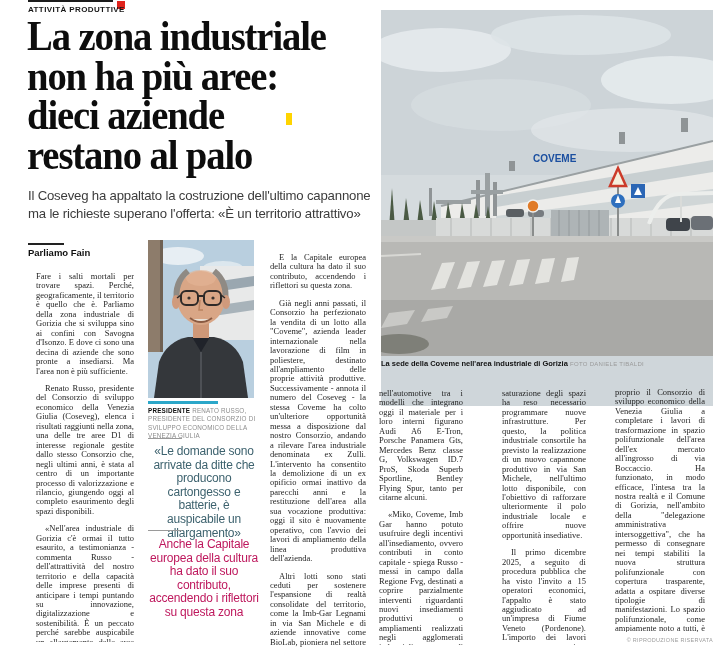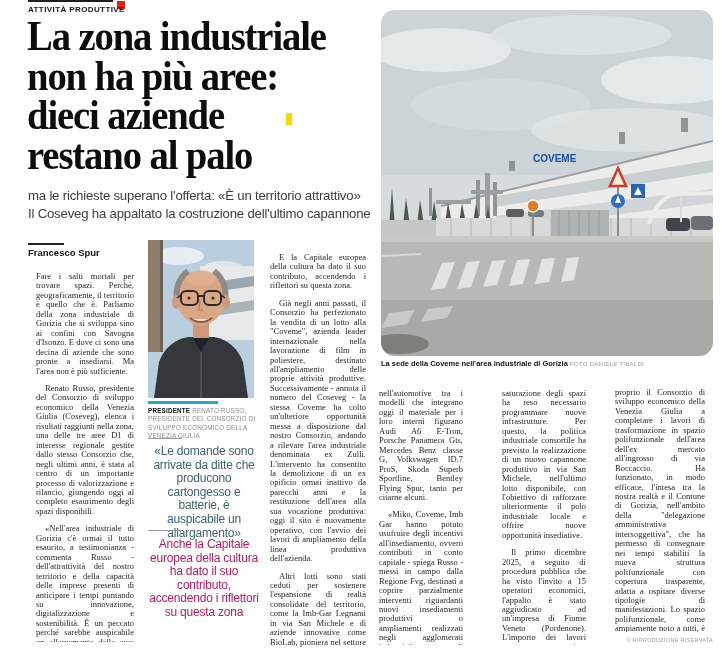--- a/index.html
+++ b/index.html
@@ -30,21 +30,21 @@
   .col{position:absolute;font-size:8.5px;line-height:9.45px;text-align:justify;
        color:#1f1f1f;overflow:hidden;}
   .col p{margin:8px;}
   .col p.ind{text-indent:9px;}
   .col1{left:28px;top:264px;width:114px;height:378px;}
   .col3{left:262px;top:245px;width:112px;height:403px;}
   .col4{left:371px;top:381px;width:100px;height:264px;}
   .col5{left:494px;top:381px;width:100px;height:264px;}
   .col6{left:607px;top:380px;width:106px;height:252px;}
   
-  .main-photo{position:absolute;left:381px;top:10px;width:332px;height:346px;overflow:hidden;background:#cfd6da;border-radius:14px;}
+  .main-photo{position:absolute;left:381px;top:10px;width:332px;height:396px;overflow:hidden;background:#cfd6da;}
   .main-caption{position:absolute;left:381px;top:359px;width:332px;
                 font-family:"Liberation Sans",sans-serif;font-size:7.5px;color:#111;}
   .cap-bold{font-weight:bold;margin-top:16px;}
   .cap-credit{color:#9a9a9a;font-size:6px;letter-spacing:.3px;}
   
   .portrait{position:absolute;left:148px;top:240px;width:106px;height:158px;overflow:hidden;background:#b9cfdf;}
   .teal-rule{position:absolute;left:148px;top:401px;width:70px;height:3px;background:#2ba7c9;}
   .portrait-caption{position:absolute;left:148px;top:407px;width:108px;
                     font-family:"Liberation Sans",sans-serif;font-size:6.3px;line-height:8.3px;
                     color:#8d8d8d;text-transform:uppercase;letter-spacing:.2px;}
@@ -71,22 +71,22 @@
 
   <h1 class="headline">
     <span>La zona industriale</span>
     <span>non ha più aree:</span>
     <span>dieci aziende</span>
     <span>restano al palo</span>
   </h1>
   <div class="yellow-mark"></div>
 
   <div class="standfirst">
+    <span>Il Coseveg ha appaltato la costruzione dell'ultimo capannone</span>
     <span>ma le richieste superano l'offerta: «È un territorio attrattivo»</span>
-    <span>Il Coseveg ha appaltato la costruzione dell'ultimo capannone</span>
   </div>
 
   <div class="main-photo">
     <svg width="332" height="346" viewBox="0 0 332 346">
       <rect x="0" y="0" width="332" height="240" fill="#cdd4d8"></rect>
       <ellipse cx="60" cy="40" rx="70" ry="22" fill="#e6eaed" opacity=".9"></ellipse>
       <ellipse cx="200" cy="25" rx="90" ry="20" fill="#dde3e7" opacity=".9"></ellipse>
       <ellipse cx="290" cy="70" rx="70" ry="24" fill="#e9edf0" opacity=".8"></ellipse>
       <ellipse cx="120" cy="95" rx="90" ry="26" fill="#d6dce0" opacity=".8"></ellipse>
       <ellipse cx="250" cy="120" rx="100" ry="22" fill="#e2e7ea" opacity=".7"></ellipse>
@@ -182,21 +182,21 @@
       </g>
       <line x1="0" y1="246" x2="40" y2="244" stroke="#d8d8d4" stroke-width="2"></line>
     </svg>
   </div>
   <div class="main-caption">
     <span class="cap-bold">La sede della Coveme nell'area industriale di Gorizia</span>
     <span class="cap-credit">FOTO DANIELE TIBALDI</span>
   </div>
 
   <div class="byline-rule"></div>
-  <div class="byline">Francesco Spur</div>
+  <div class="byline">Parliamo Fain</div>
 
   <div class="col col1">
     <p>Fare i salti mortali per trovare spazi. Perché, geograficamente, il territorio è quello che è. Parliamo della zona industriale di Gorizia che si sviluppa sino ai confini con Savogna d'Isonzo. E dove ci sono una decina di aziende che sono pronte a insediarsi. Ma l'area non è più sufficiente.</p>
     <p class="ind">Renato Russo, presidente del Consorzio di sviluppo economico della Venezia Giulia (Coseveg), elenca i risultati raggiunti nella zona, una delle tre aree D1 di interesse regionale gestite dallo stesso Consorzio che, negli ultimi anni, è stata al centro di un importante processo di valorizzazione e rilancio, giungendo oggi al completo esaurimento degli spazi disponibili.</p>
     <p class="ind">«Nell'area industriale di Gorizia c'è ormai il tutto esaurito, a testimonianza - commenta Russo - dell'attrattività del nostro territorio e della capacità delle imprese presenti di anticipare i tempi puntando su innovazione, digitalizzazione e sostenibilità. È un peccato perché sarebbe auspicabile un allargamento delle aree industriali perché ci sono state richieste di ditte che producono, ad esempio, cartongesso e batterie».</p>
   </div>
 
   <div class="portrait">
     <svg width="106" height="158" viewBox="0 0 106 158">
       <rect width="106" height="158" fill="#b9cfdf"></rect>

